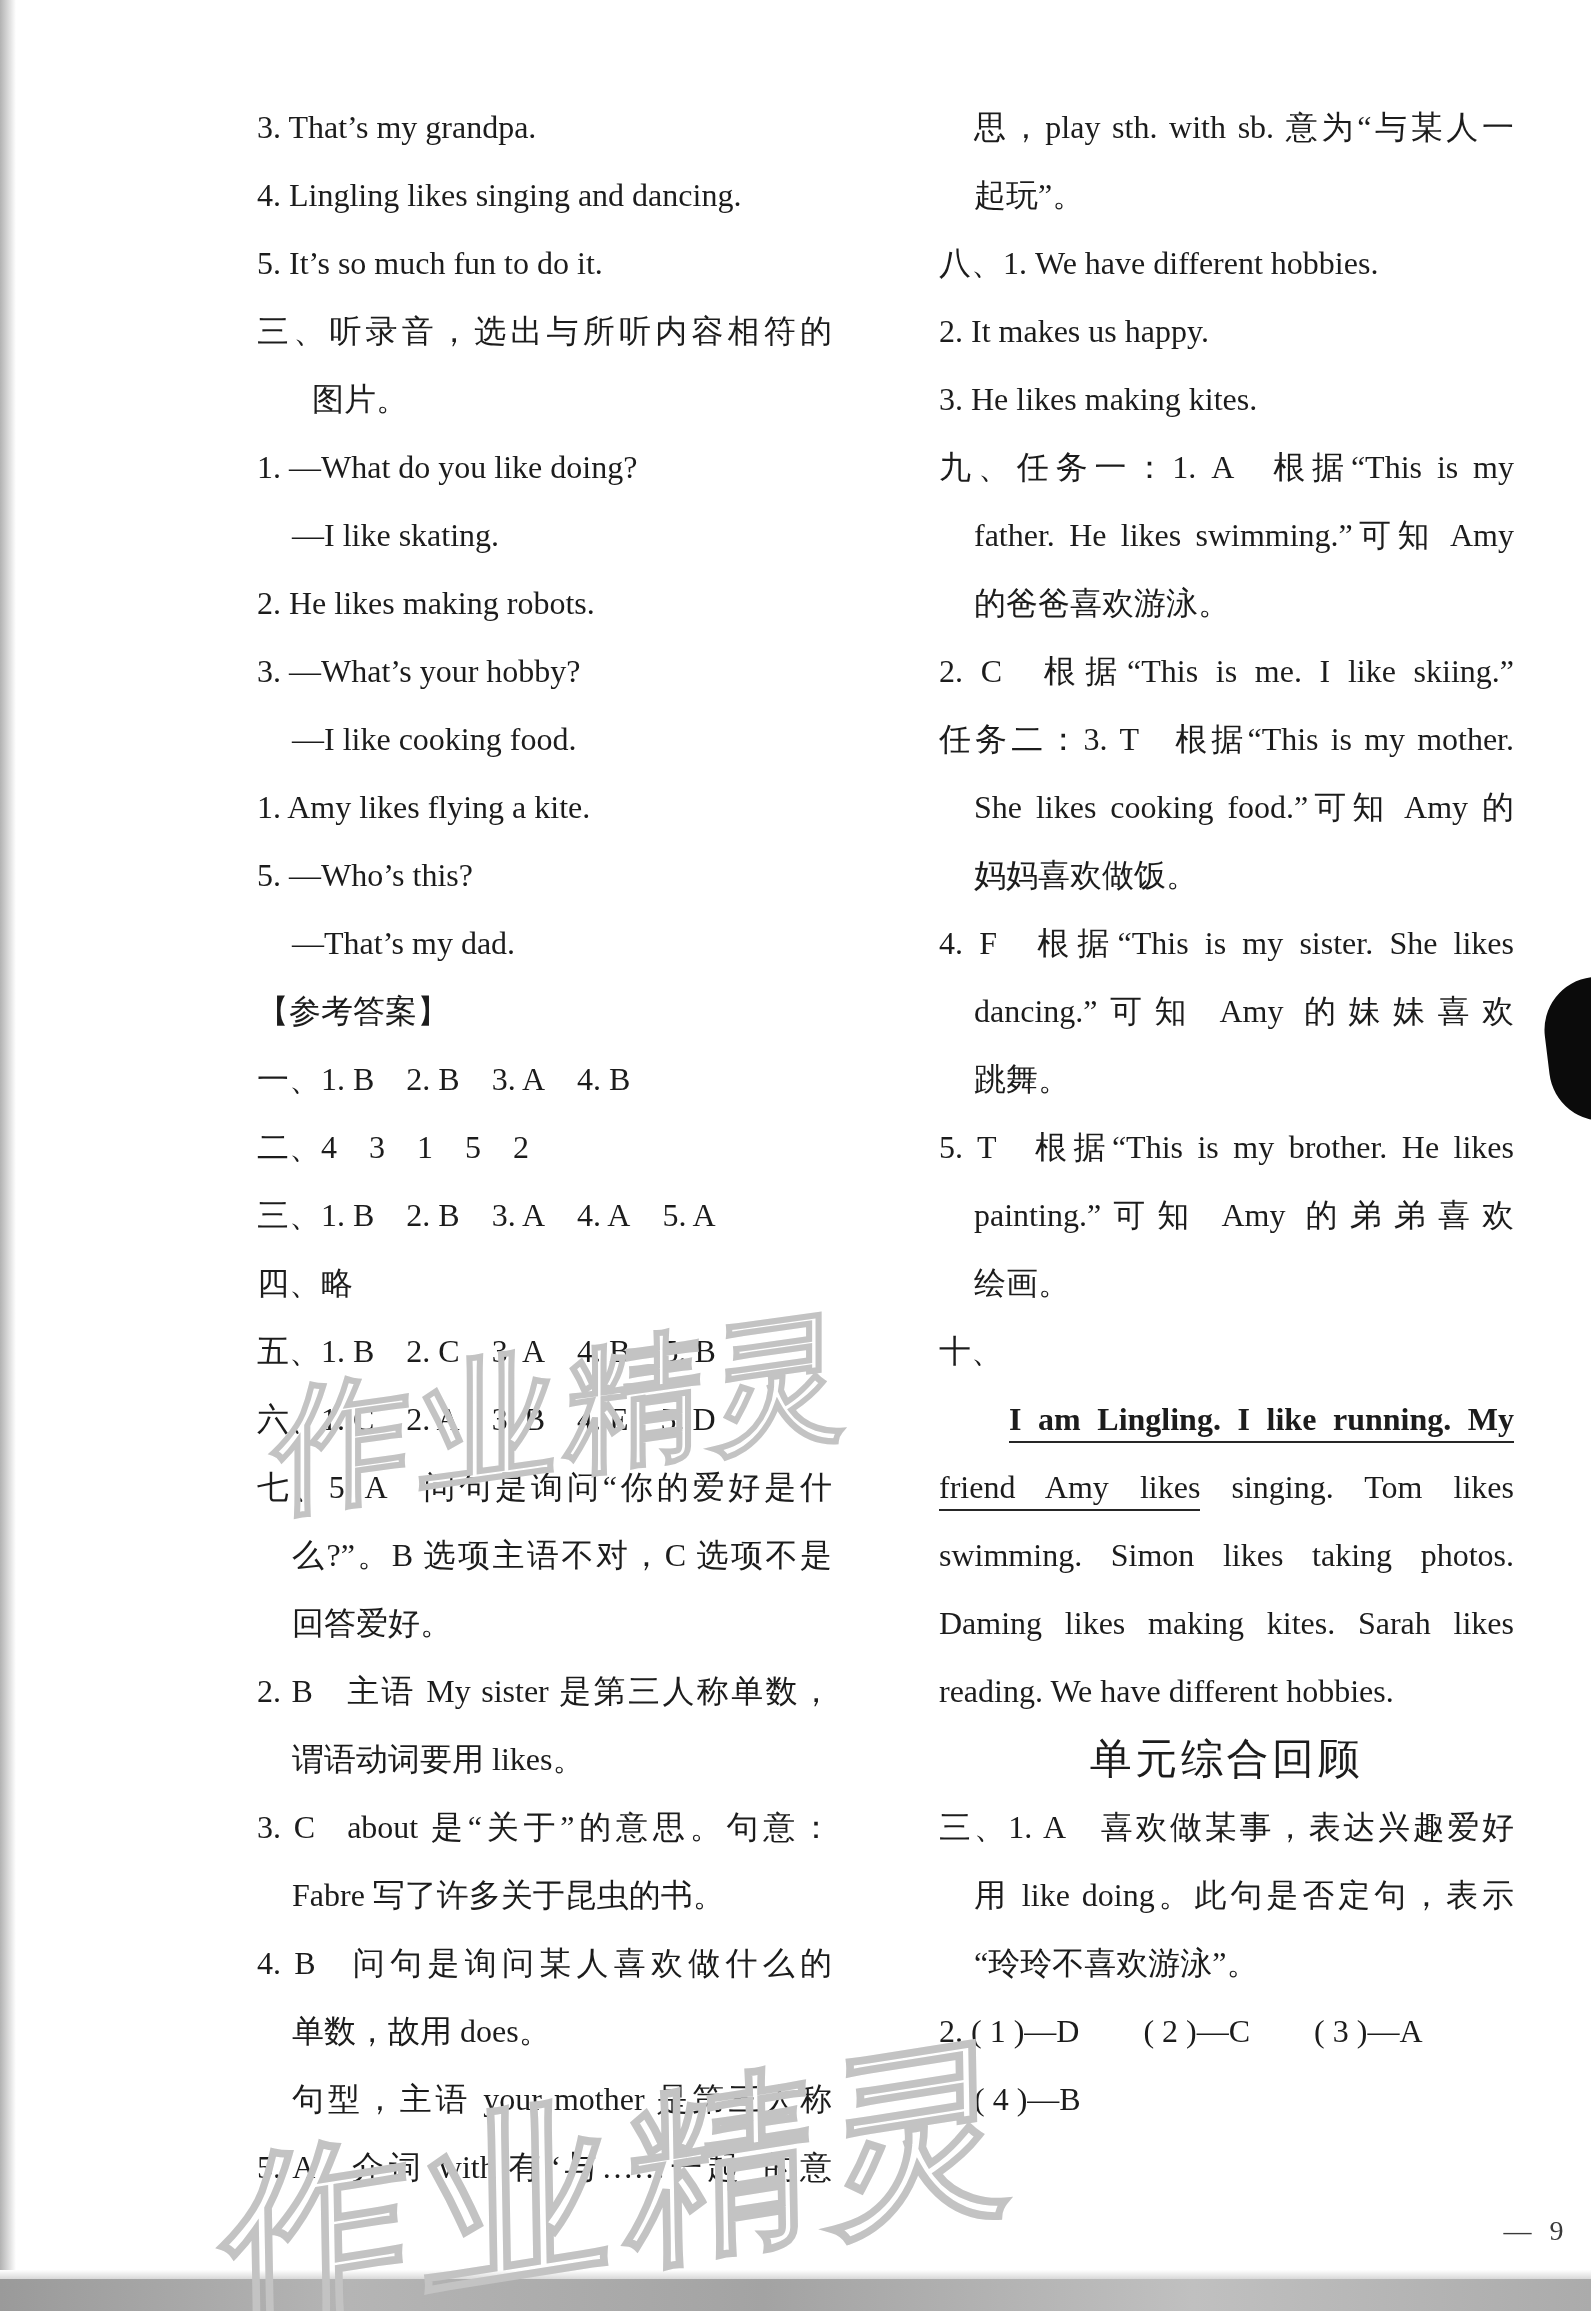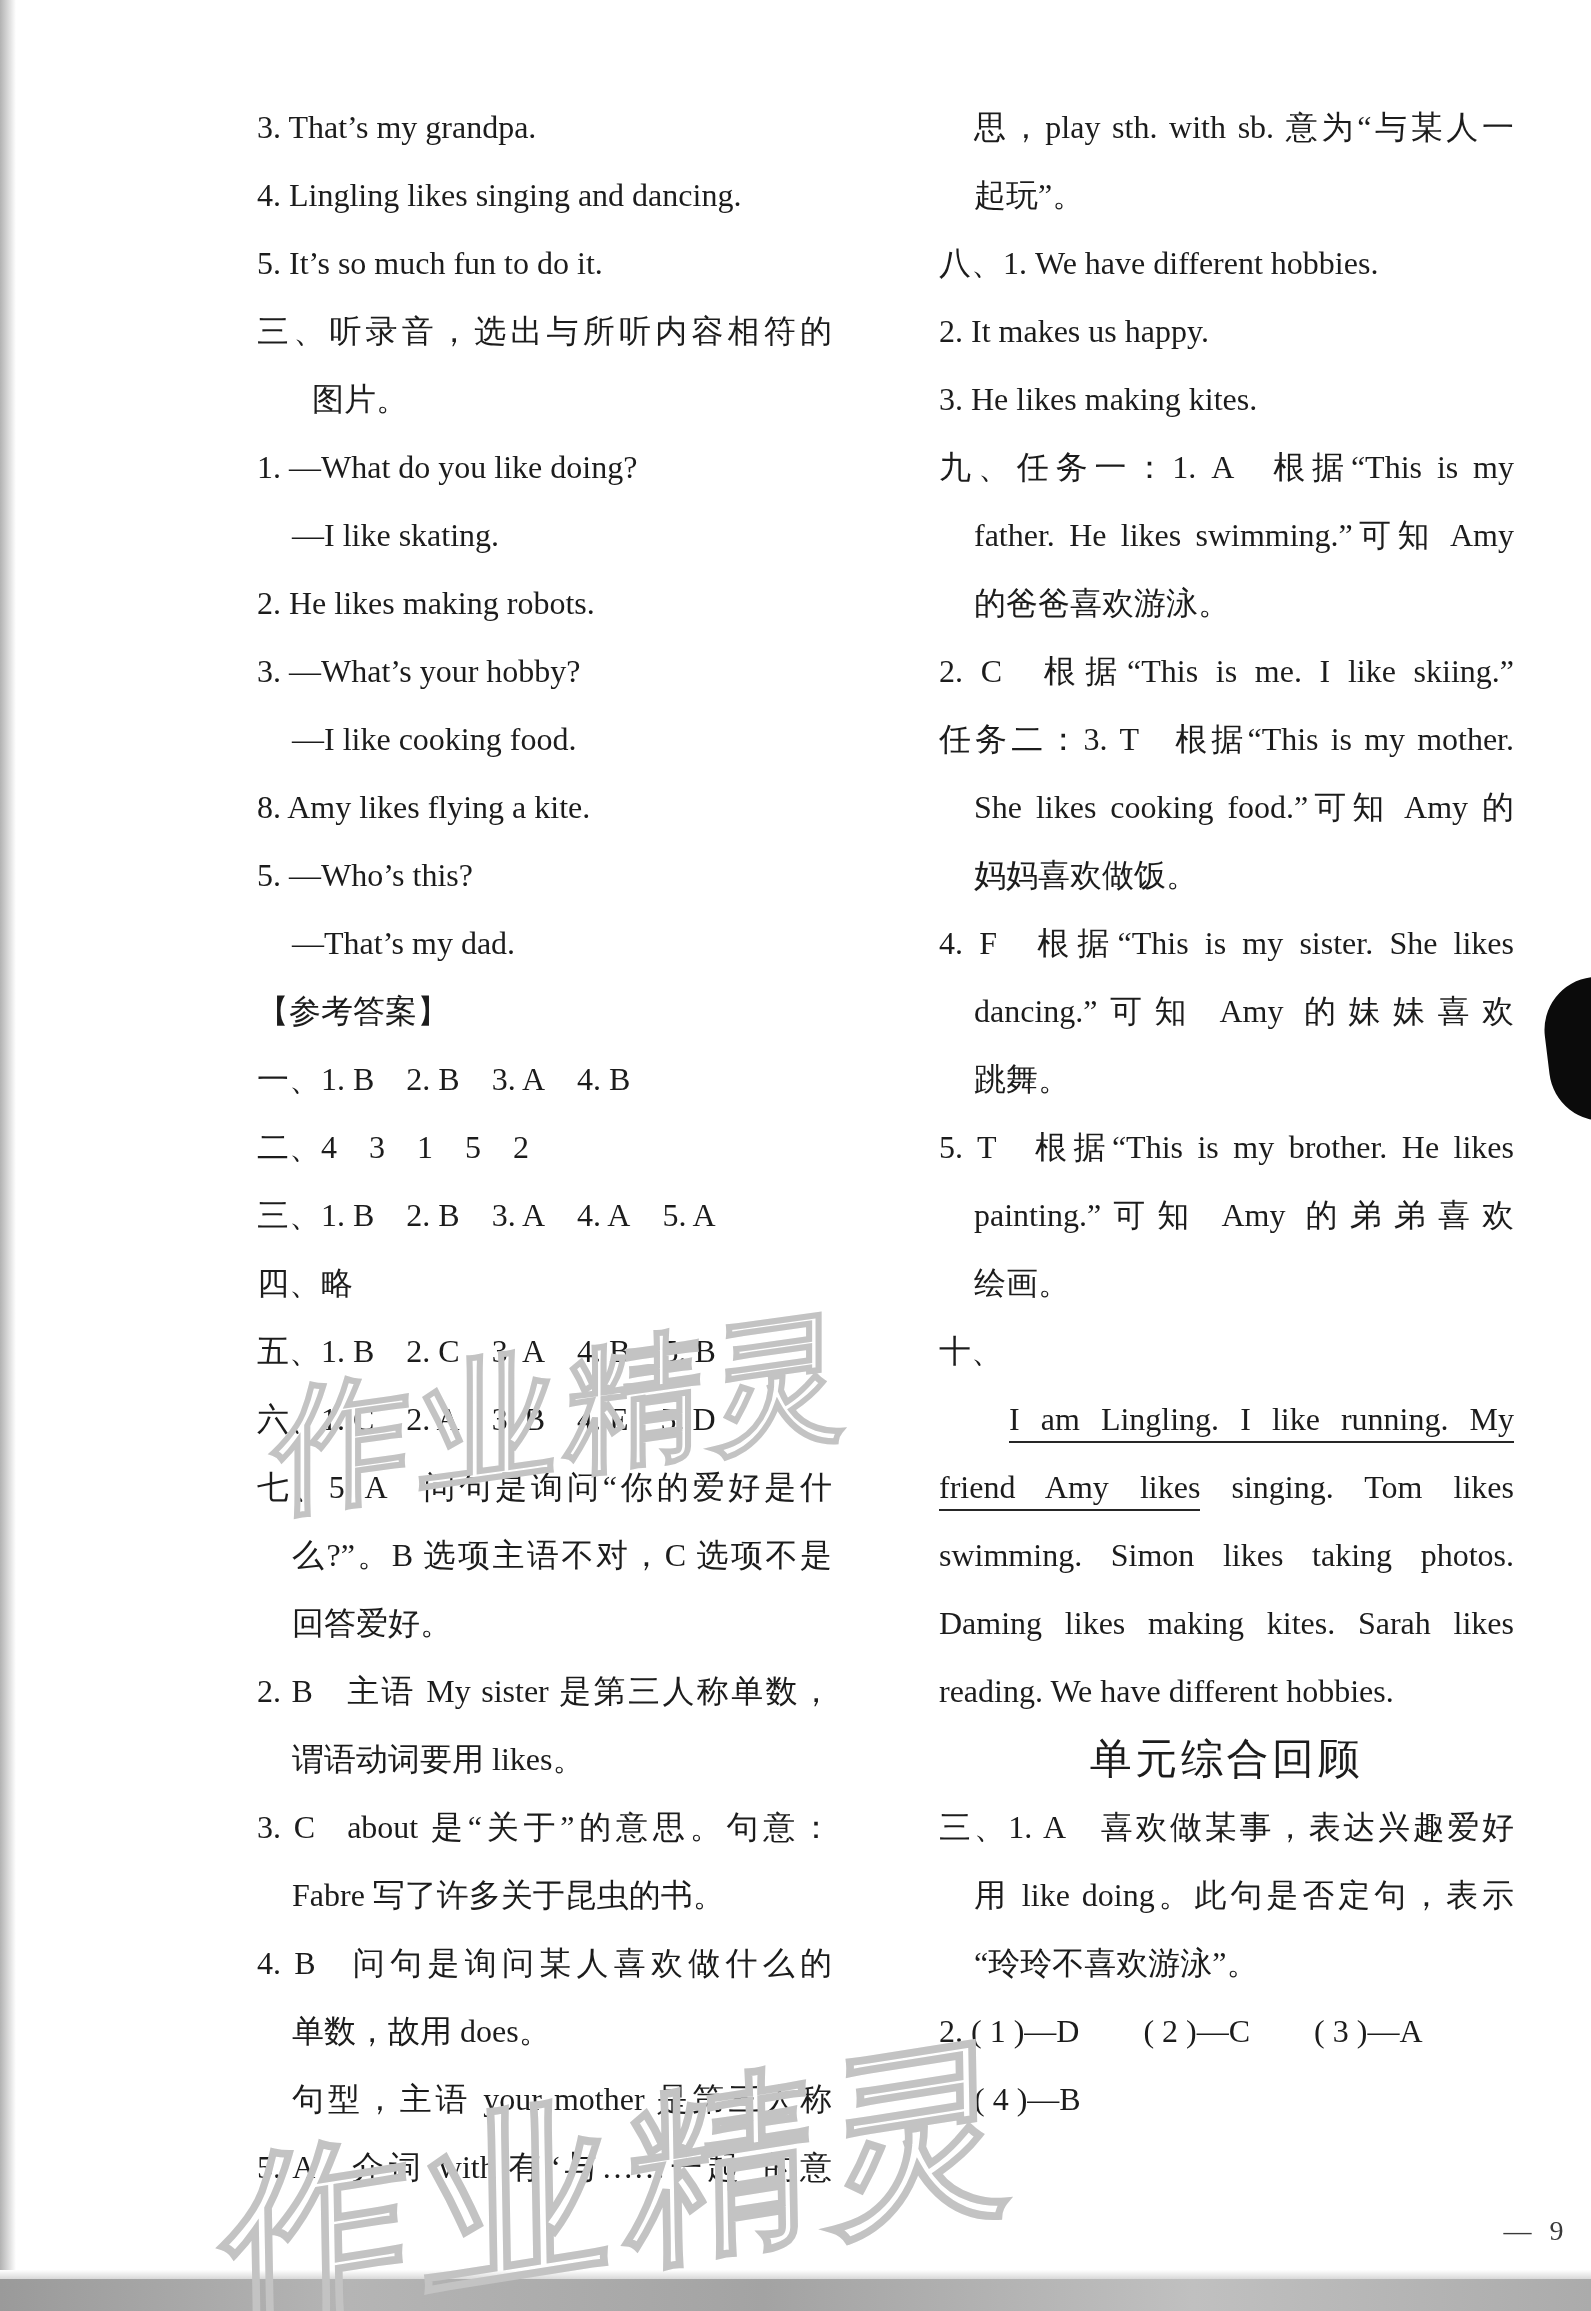--- a/index.html
+++ b/index.html
@@ -29,21 +29,21 @@
     transform:rotate(-7deg);
   }
   
   .col{position:absolute;top:93px;width:575px;font-size:32px;z-index:2;}
   .col-left{left:257px;}
   .col-right{left:939px;}
   .line{height:68px;line-height:68px;white-space:nowrap;}
   .line.fill{white-space:normal;text-align:justify;text-align-last:justify;}
   .line.ind1{padding-left:35px;}
   .line.ind2{padding-left:55px;}
-  .line.ind3{padding-left:70px;}
+  .line.ind3{padding-left:70px;font-weight:bold;}
   .line.center{text-align:center;text-align-last:center;white-space:nowrap;padding-left:0;}
   .line.big{font-size:42px;letter-spacing:3.6px;font-weight:700;}
   .line.bold, .b{font-weight:400;}
   .u{border-bottom:2.7px solid #262626;padding-bottom:3.6px;}
   
   .wm{
     position:absolute;z-index:3;pointer-events:none;
     font-family:"Liberation Sans","DejaVu Sans",sans-serif;font-weight:700;
     color:transparent;-webkit-text-stroke:1.8px #c3c3c3;
     white-space:nowrap;
@@ -69,21 +69,21 @@
       <div class="line ind0"><span class="b">3. That’s my grandpa.</span></div>
       <div class="line ind0"><span class="b">4. Lingling likes singing and dancing.</span></div>
       <div class="line ind0"><span class="b">5. It’s so much fun to do it.</span></div>
       <div class="line ind0 fill"><span class="b">三、听录音，选出与所听内容相符的</span></div>
       <div class="line ind2"><span class="b">图片。</span></div>
       <div class="line ind0"><span class="b">1. —What do you like doing?</span></div>
       <div class="line ind1"><span class="b">—I like skating.</span></div>
       <div class="line ind0"><span class="b">2. He likes making robots.</span></div>
       <div class="line ind0"><span class="b">3. —What’s your hobby?</span></div>
       <div class="line ind1"><span class="b">—I like cooking food.</span></div>
-      <div class="line ind0"><span class="b">8. Amy likes flying a kite.</span></div>
+      <div class="line ind0"><span class="b">1. Amy likes flying a kite.</span></div>
       <div class="line ind0"><span class="b">5. —Who’s this?</span></div>
       <div class="line ind1"><span class="b">—That’s my dad.</span></div>
       <div class="line ind0"><span class="b">【参考答案】</span></div>
       <div class="line ind0"><span>一、1. </span><span class="b">B</span><span> 2. </span><span class="b">B</span><span> 3. </span><span class="b">A</span><span> 4. </span><span class="b">B</span></div>
       <div class="line ind0"><span>二、4 3 1 5 2</span></div>
       <div class="line ind0"><span>三、1. </span><span class="b">B</span><span> 2. </span><span class="b">B</span><span> 3. </span><span class="b">A</span><span> 4. </span><span class="b">A</span><span> 5. </span><span class="b">A</span></div>
       <div class="line ind0"><span>四、略</span></div>
       <div class="line ind0"><span>五、1. </span><span class="b">B</span><span> 2. </span><span class="b">C</span><span> 3. </span><span class="b">A</span><span> 4. </span><span class="b">B</span><span> 5. </span><span class="b">B</span></div>
       <div class="line ind0"><span>六、1. </span><span class="b">C</span><span> 2. </span><span class="b">A</span><span> 3. </span><span class="b">B</span><span> 4. </span><span class="b">E</span><span> 5. </span><span class="b">D</span></div>
       <div class="line ind0 fill"><span>七、5. </span><span class="b">A</span><span> 问句是询问“你的爱好是什</span></div>

